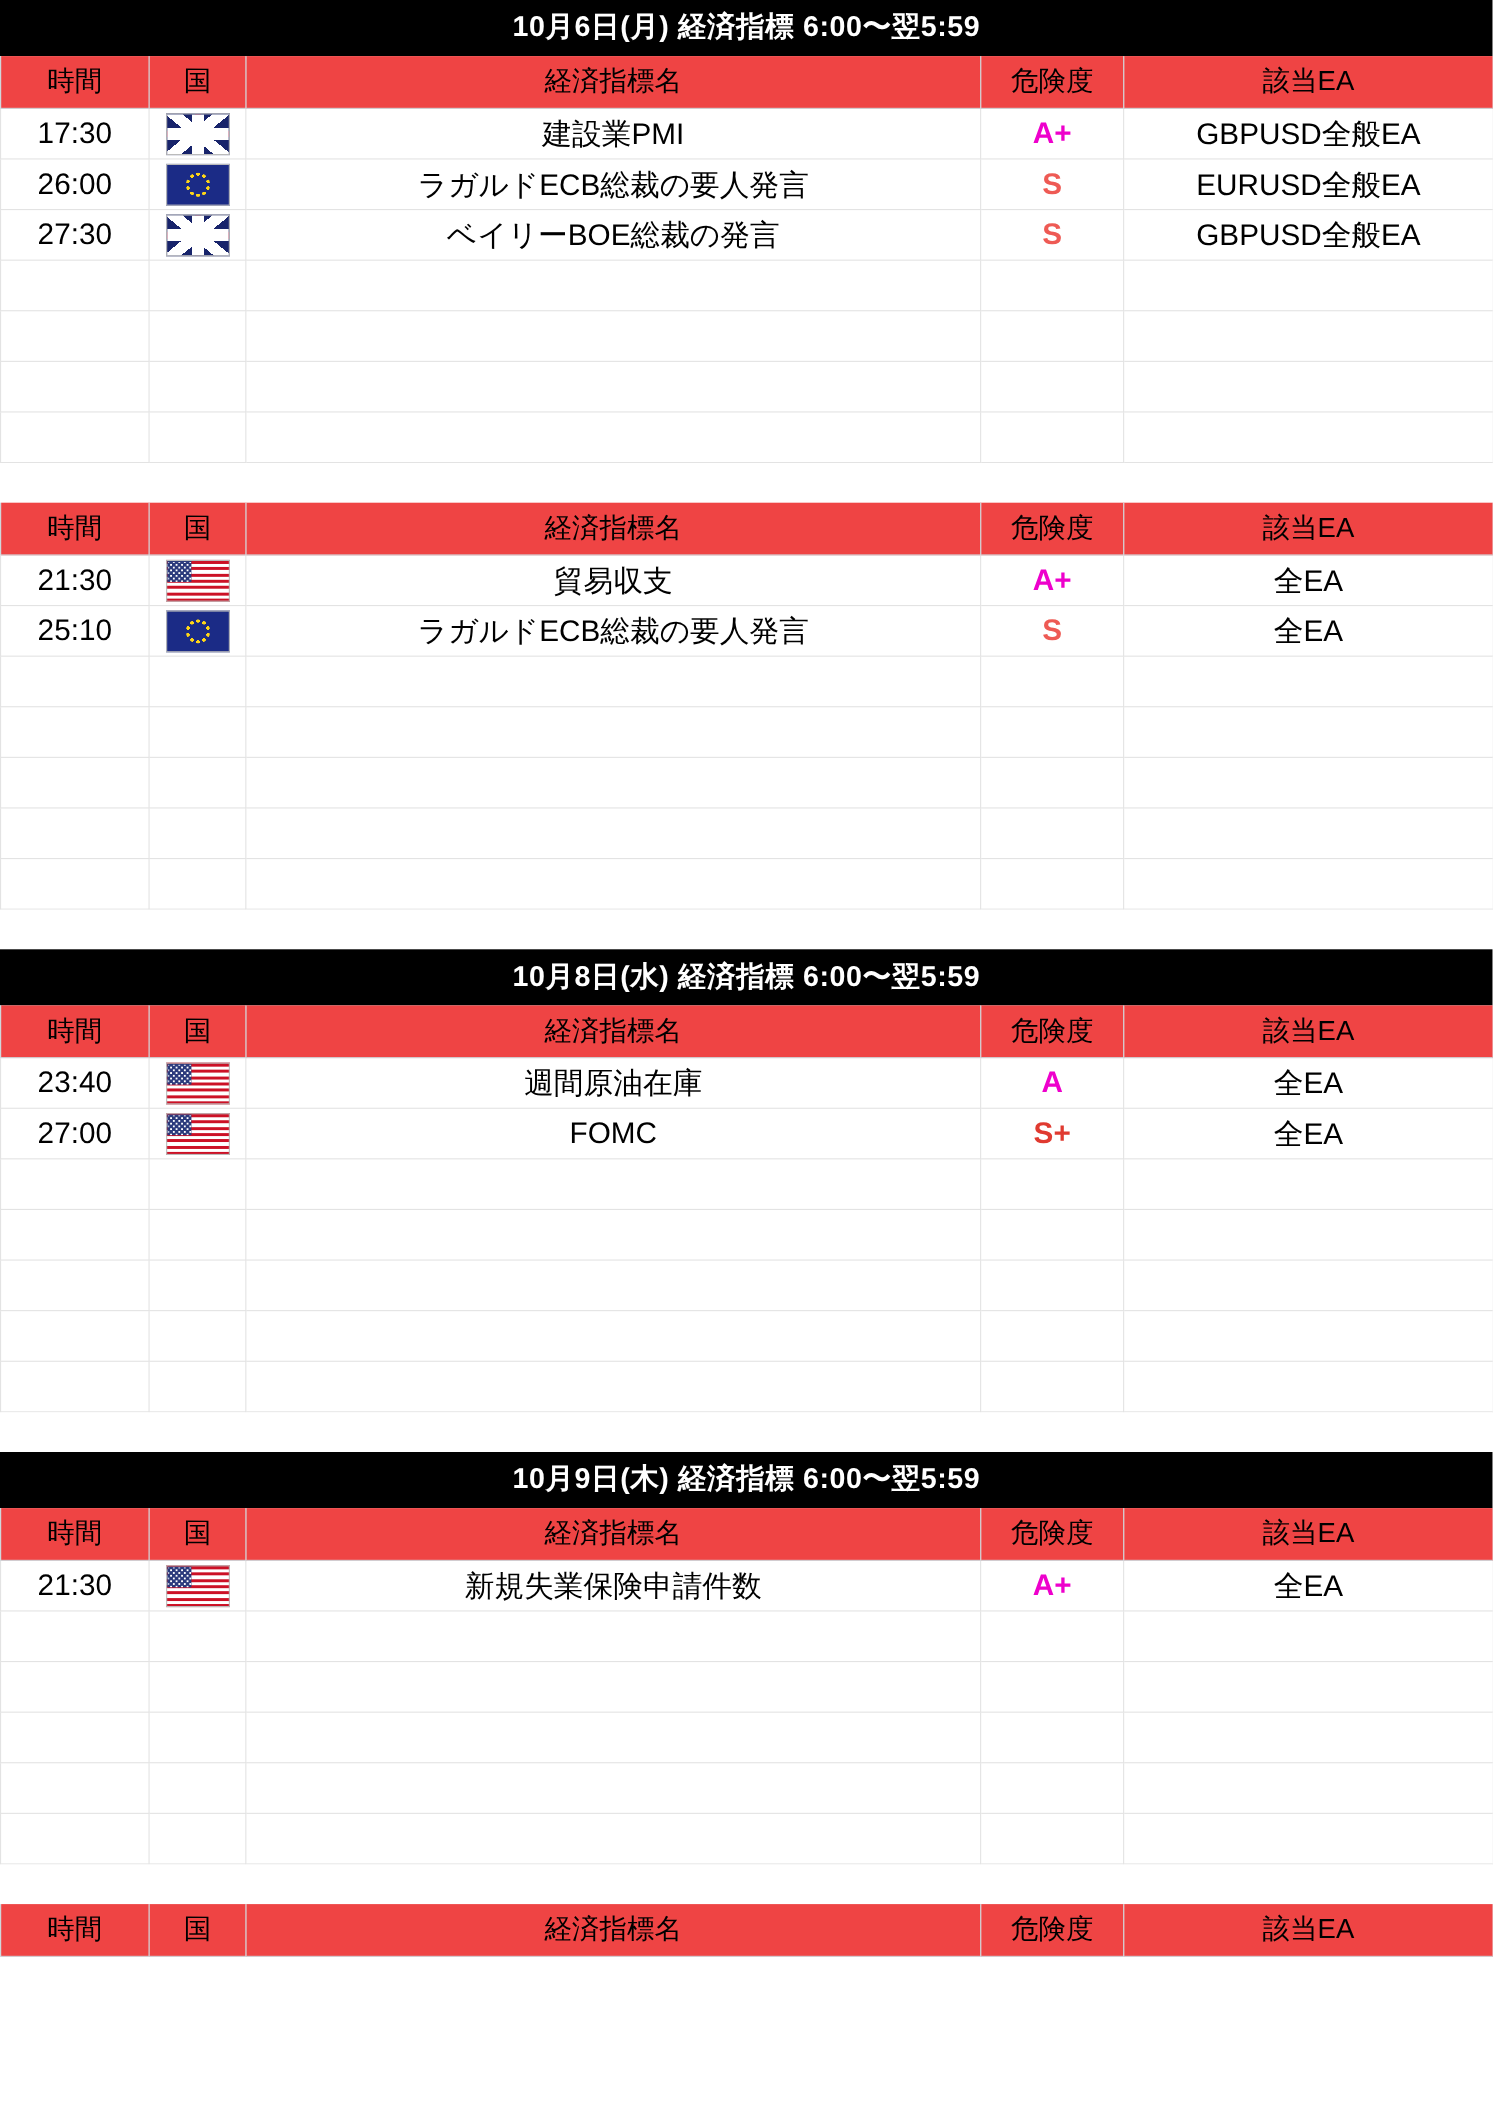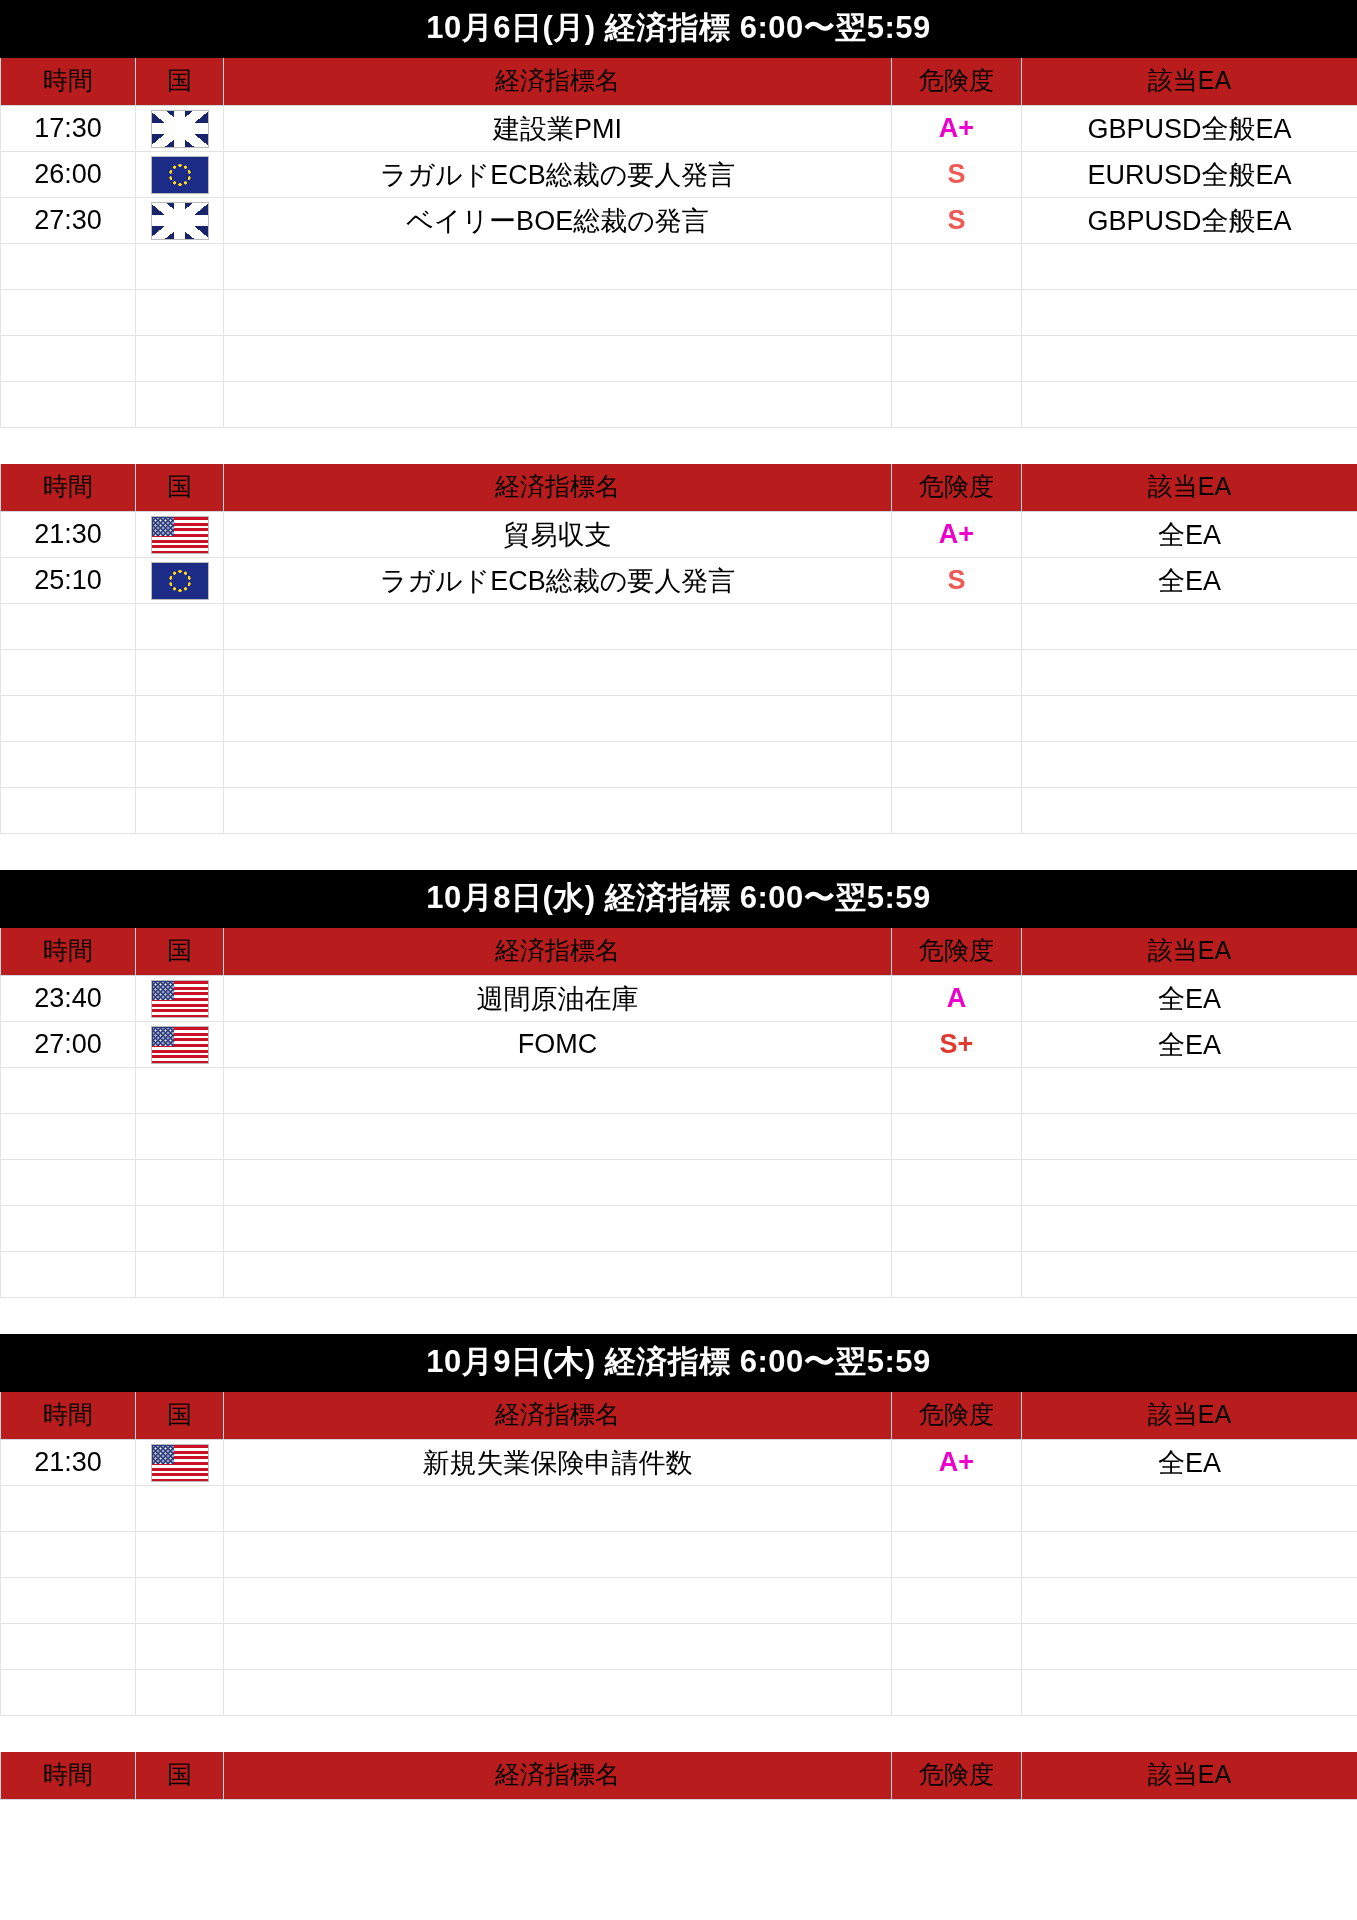--- a/index.html
+++ b/index.html
@@ -16,39 +16,39 @@
     width: 1357px;
     padding: 0;
     box-sizing: border-box;
   }
   .day-block {
     margin: 0 0 0 0;
   }
   .day-title {
     background: #000000;
     color: #ffffff;
-    font-size: 31px;
+    font-size: 26px;
     font-weight: bold;
     text-align: center;
     padding: 7px 0 9px 0;
     letter-spacing: 0.5px;
   }
   table.sched {
     width: 100%;
     border-collapse: collapse;
     table-layout: fixed;
   }
   table.sched col.c-time { width: 135px; }
   table.sched col.c-country { width: 88px; }
   table.sched col.c-name { width: 668px; }
   table.sched col.c-risk { width: 130px; }
   table.sched col.c-ea { width: 336px; }
 
   table.sched th {
-    background: #b91c1c;
+    background: #ef4444;
     font-size: 25px;
     font-weight: normal;
     text-align: center;
     padding: 6px 0 8px 0;
     border: 1px solid #cfd8dc;
     border-top: none;
     color: #000;
   }
   table.sched td {
     font-size: 27px;

